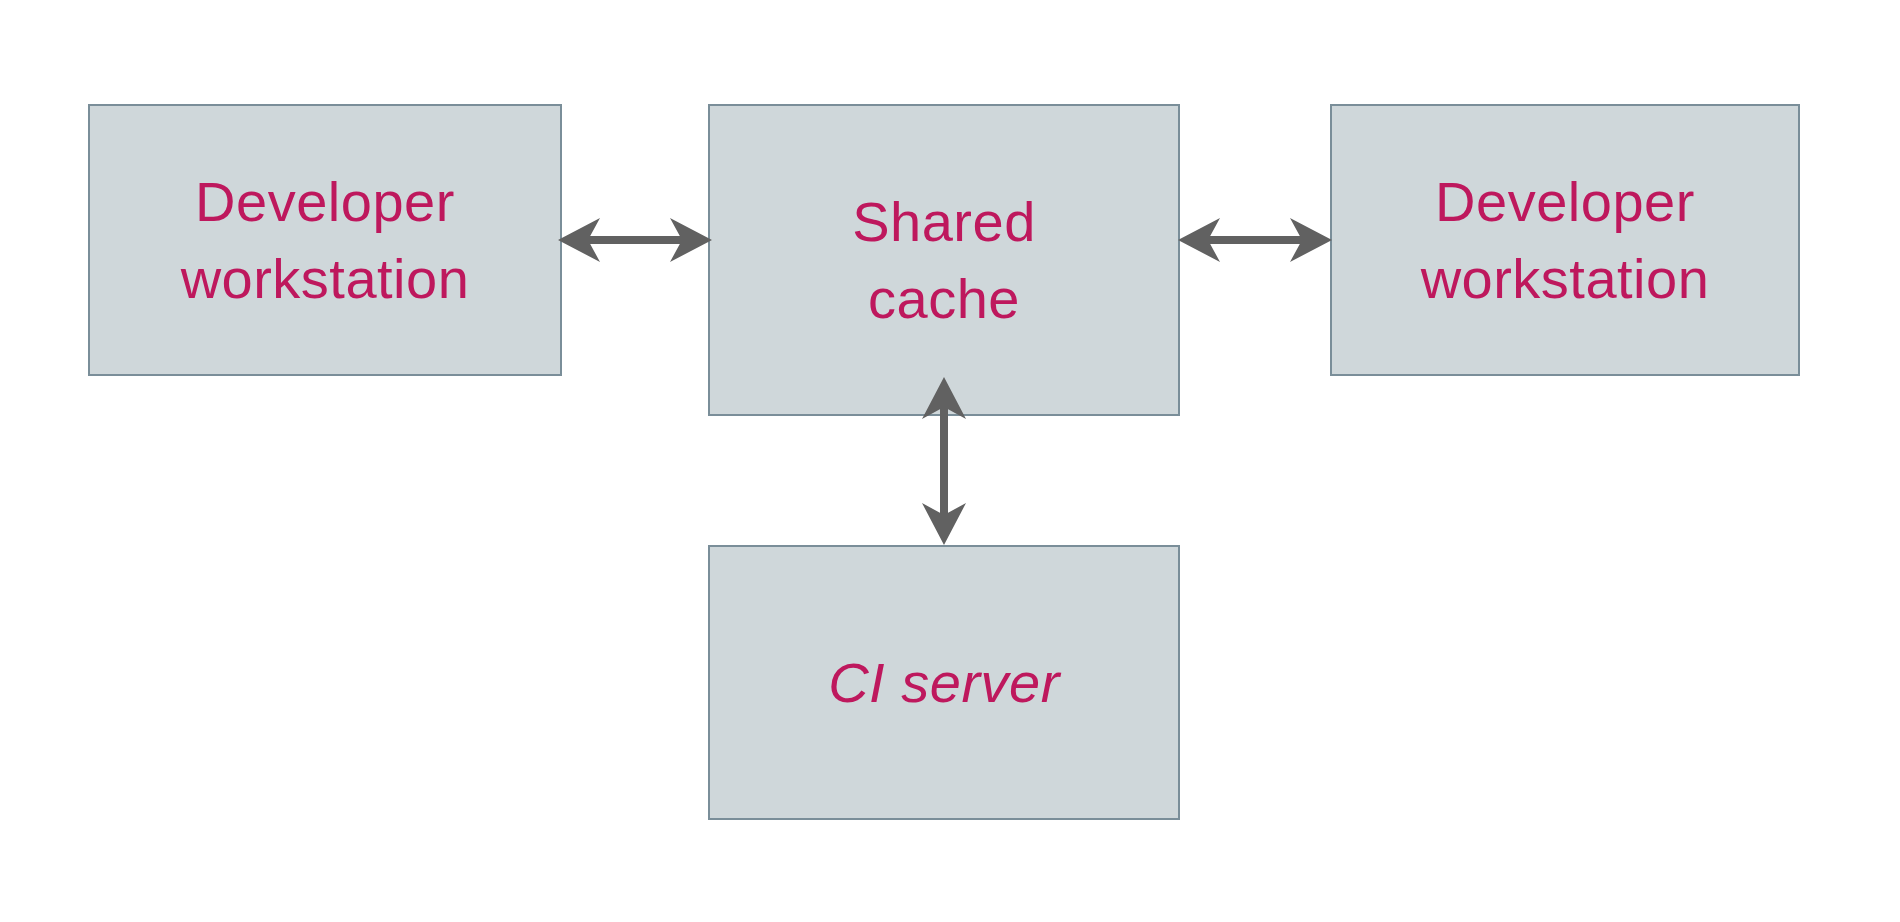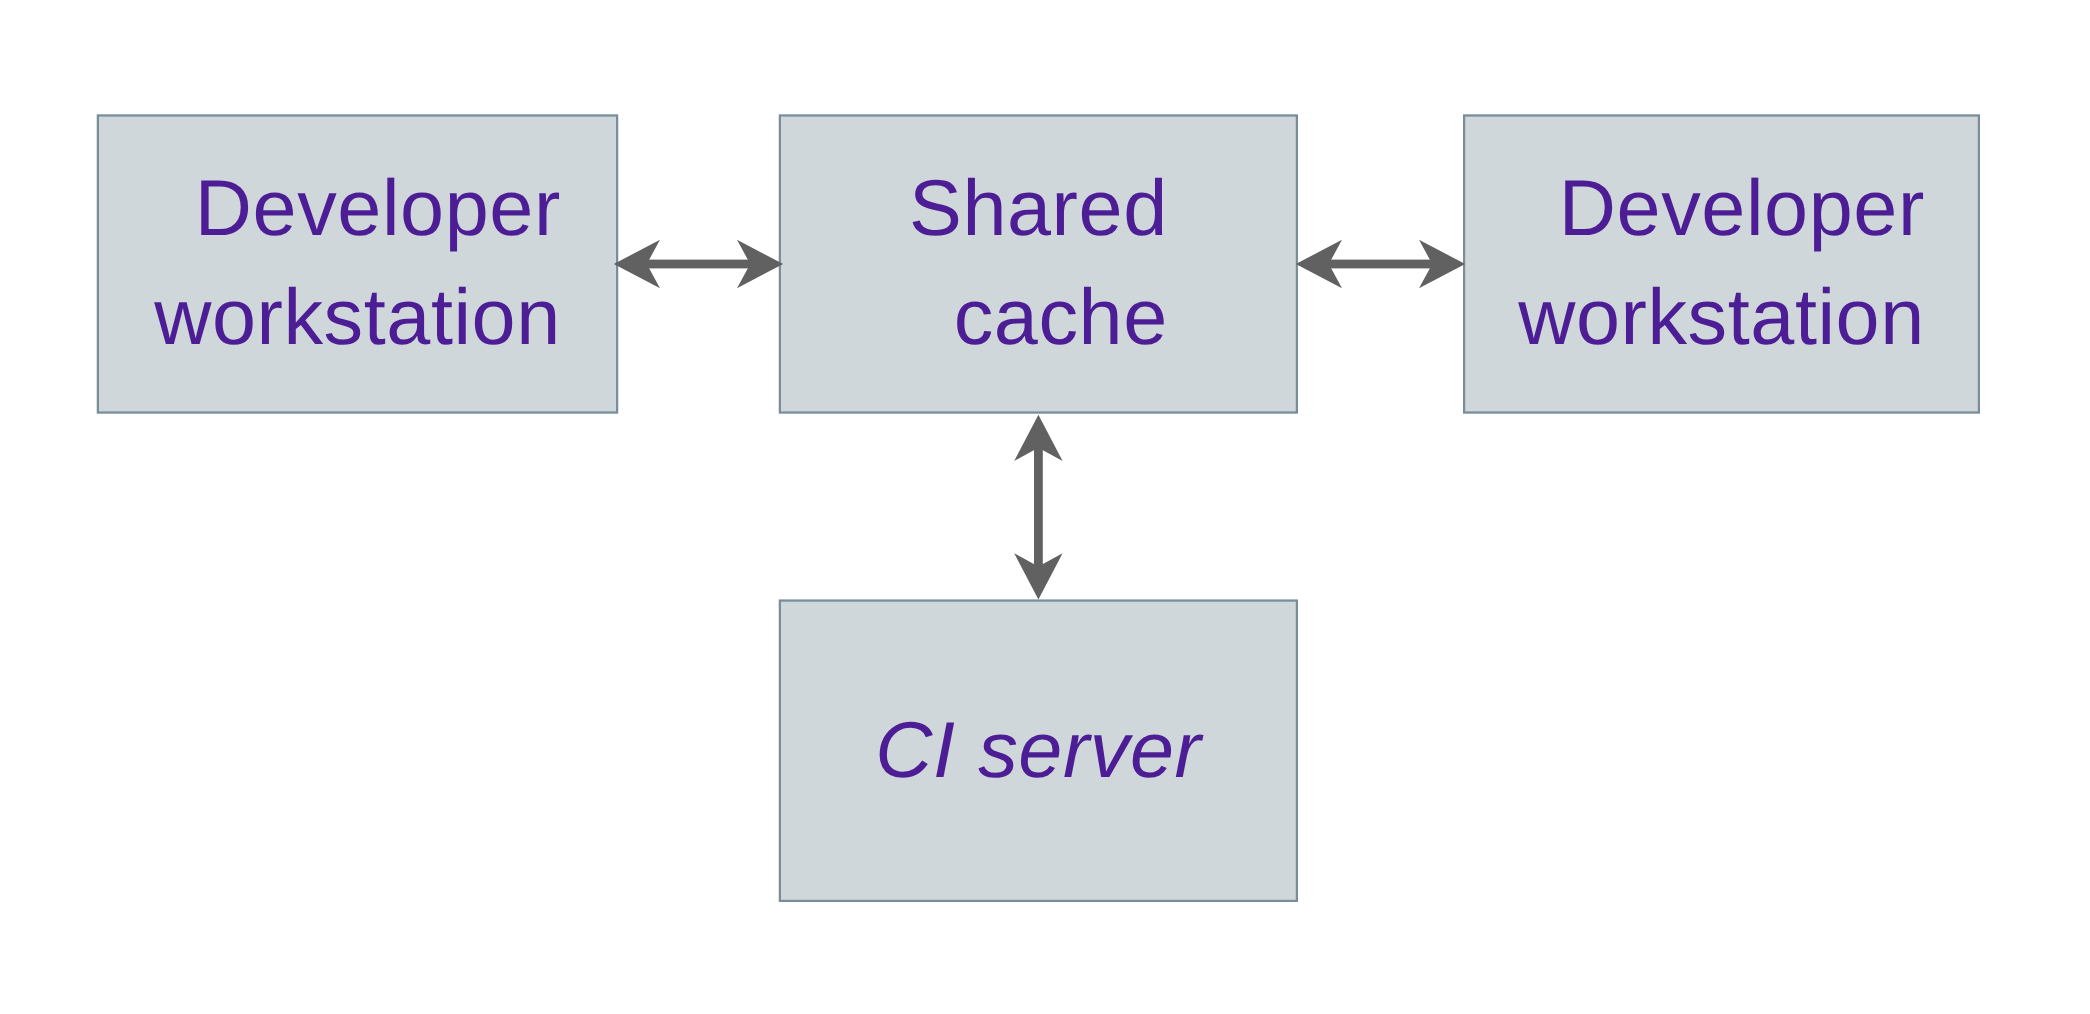--- a/index.html
+++ b/index.html
@@ -19,33 +19,32 @@
     position: absolute;
     box-sizing: border-box;
     background: #cfd7da;
     border: 2px solid #7a8e99;
     display: flex;
     align-items: center;
     justify-content: center;
     text-align: center;
   }
   .node-label {
-    font-size: 72px;
+    font-size: 56px;
     line-height: 1.38;
-    color: #4c1d95;
+    color: #be185d;
     white-space: pre-line;
     letter-spacing: 0.5px;
-    text-align: right;
   }
   .connector {
     position: absolute;
     display: block;
   }
   #node-dev-left   { left: 88px;   top: 104px; width: 474px; height: 272px; }
-  #node-cache      { left: 708px;  top: 104px; width: 472px; height: 272px; }
+  #node-cache      { left: 708px;  top: 104px; width: 472px; height: 312px; }
   #node-dev-right  { left: 1330px; top: 104px; width: 470px; height: 272px; }
   #node-ci         { left: 708px;  top: 545px; width: 472px; height: 275px; font-style: italic; }
   #arrow-left      { left: 555px;  top: 210px; }
   #arrow-right     { left: 1175px; top: 210px; }
   #arrow-vertical  { left: 914px;  top: 374px; }
 </style>
 </head>
 <body>
 
 <div class="canvas">

